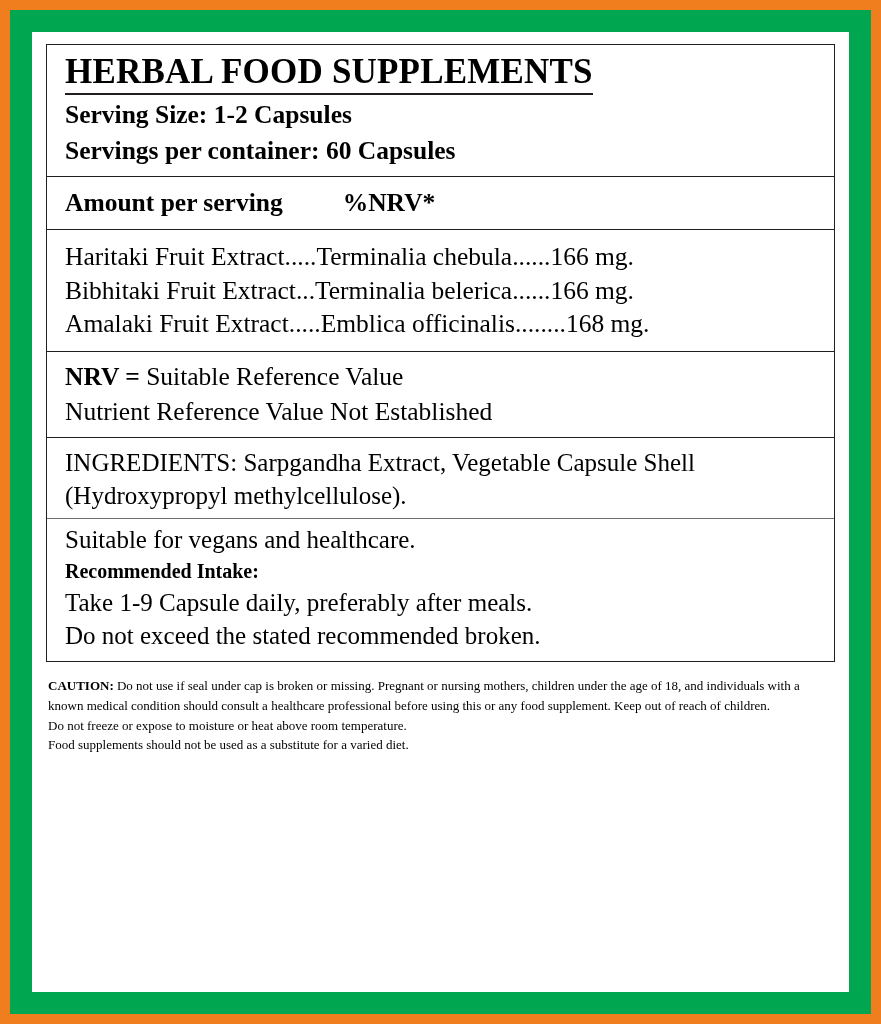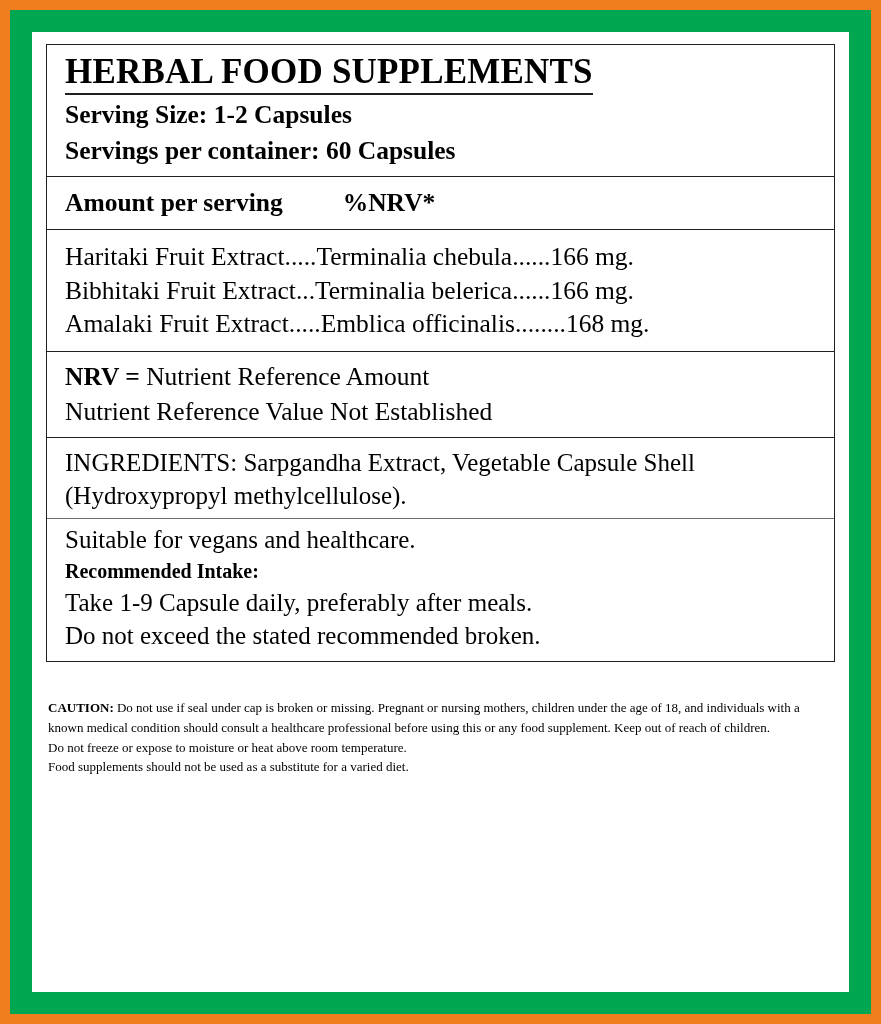--- a/index.html
+++ b/index.html
@@ -26,21 +26,20 @@
     background: #00a650;
     padding: 22px;
   }
   .white-panel {
     width: 100%;
     height: 100%;
     background: #ffffff;
     padding: 12px 14px;
     display: flex;
     flex-direction: column;
-    gap: 22px;
   }
   .facts-box {
     border: 1px solid #231f20;
     width: 100%;
   }
   .row {
     padding: 4px 18px 6px 18px;
   }
   .rule {
     border-top: 1px solid #231f20;
@@ -151,21 +150,21 @@
 
         <div class="row ingredients-block">
           <div class="ingredient-line">Haritaki Fruit Extract.....Terminalia chebula......166 mg.</div>
           <div class="ingredient-line">Bibhitaki Fruit Extract...Terminalia belerica......166 mg.</div>
           <div class="ingredient-line">Amalaki Fruit Extract.....Emblica officinalis........168 mg.</div>
         </div>
 
         <div class="rule"></div>
 
         <div class="row nrv-block">
-          <div class="nrv-line"><b>NRV =</b><span> Nutrient Reference Amount</span></div>
+          <div class="nrv-line"><b>NRV =</b><span> Suitable Reference Value</span></div>
           <div class="nrv-line">Nutrient Reference Value Not Established</div>
         </div>
 
         <div class="rule"></div>
 
         <div class="row ing-block">
           <div class="ing-text">INGREDIENTS: Sarpgandha Extract, Vegetable Capsule Shell (Hydroxypropyl methylcellulose).</div>
         </div>
 
         <div class="rule-thin"></div>

